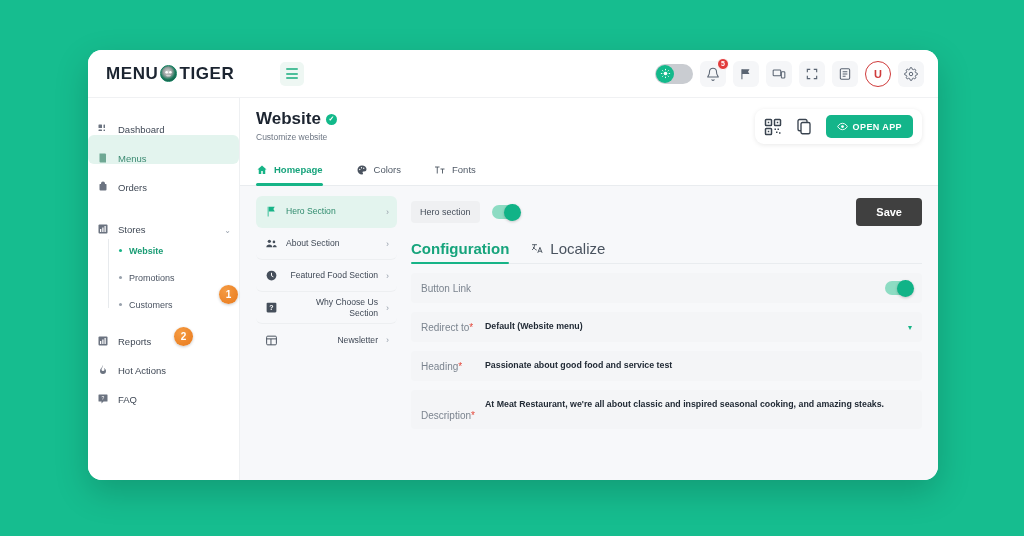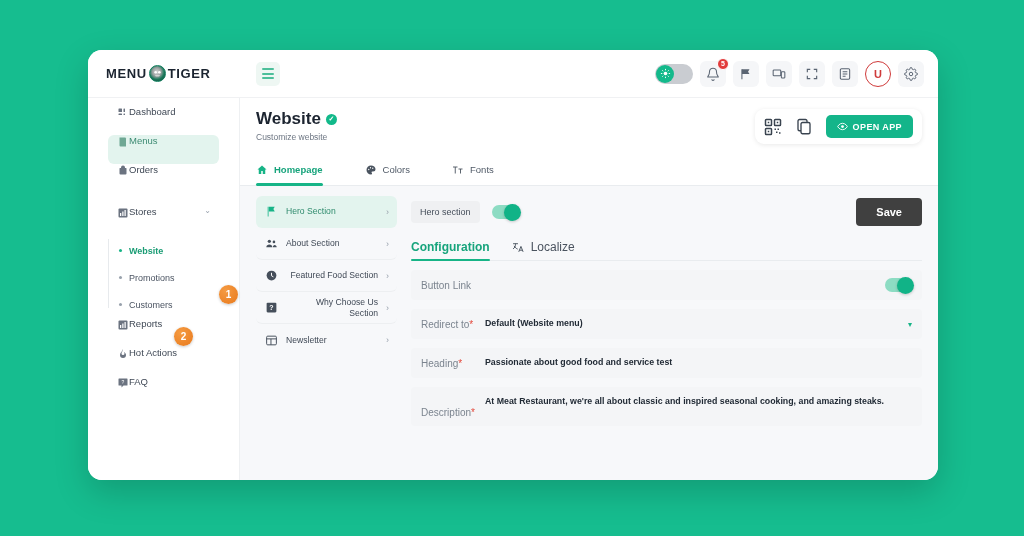--- a/index.html
+++ b/index.html
@@ -19,21 +19,21 @@
     overflow: hidden;
   }
 
   
   .topbar {
     position: relative; height: 48px; background: #ffffff;
     display: flex; align-items: center; padding: 0 14px;
     border-bottom: 1px solid #f0f1f3;
   }
   .logo { display: flex; align-items: center; gap: 1px; margin-left: 4px; }
-  .logo-text { font-size: 13px; font-weight: 700; letter-spacing: .6px; color: #1b2430; }
+  .logo-text { font-size: 17px; font-weight: 700; letter-spacing: .6px; color: #1b2430; }
   .logo-emblem {
     width: 17px; height: 17px; border-radius: 50%;
     background: radial-gradient(circle at 45% 40%, #d8d8d8 0%, #9aa0a0 35%, #1c7a5c 60%, #10302a 100%);
     border: 1.5px solid #0f7d5c; margin: 0 1px;
     display: flex; align-items: center; justify-content: center;
     font-size: 8px; color: #fff;
   }
   .hamburger {
     margin-left: 46px; width: 24px; height: 24px; border-radius: 5px;
     background: #eef7f3; display: flex; flex-direction: column;
@@ -74,22 +74,22 @@
 
   
   .body { display: flex; height: 382px; }
 
   
   .sidebar {
     width: 152px; background: #ffffff; padding-top: 8px;
     border-right: 1px solid #eef0f2; position: relative;
   }
   .nav-item {
-    display: flex; align-items: flex-start; gap: 0;
-    height: 29px; margin: 0 20px; padding: 0 8px;
+    display: flex; align-items: flex-end; gap: 9px;
+    height: 29px; margin: 0 0; padding: 0 8px;
     border-radius: 6px; cursor: pointer;
     font-size: 9.5px; color: #3f4855;
   }
   .nav-item .nic { width: 13px; height: 13px; display:flex;align-items:center;justify-content:center; color:#6b7380; flex-shrink:0;}
   .nav-item .nic svg { width: 12px; height: 12px; }
   .nav-item.active { background: #e3f4ee; color: #3d8b73; }
   .nav-item.active .nic { color: #6fa894; }
   .nav-item.marketing { background: #e3f4ee; color: #1c9e76; font-weight: 600; }
   .nav-item.marketing .nic { color: #17b487; }
   .nav-chev { margin-left: auto; font-size: 8px; color: #9aa3ae; }
@@ -145,21 +145,21 @@
   .open-app {
     display: flex; align-items: center; gap: 5px;
     background: #14b58a; color: #fff; border: none;
     border-radius: 5px; padding: 6px 11px;
     font-size: 9px; font-weight: 700; letter-spacing: .4px; cursor: pointer;
     font-family: "Liberation Sans", sans-serif;
   }
   .open-app svg { width: 11px; height: 11px; }
 
   .tabs {
-    background: #fff; display: flex; align-items: center; gap: 42px;
+    background: #fff; display: flex; align-items: center; gap: 33px;
     padding: 0 16px; border-bottom: 1px solid #e9ecef; height: 32px;
   }
   .tab {
     display: flex; align-items: center; gap: 6px; height: 32px;
     font-size: 9.5px; color: #505a67; cursor: pointer; position: relative;
   }
   .tab svg { width: 12px; height: 12px; }
   .tab.active { color: #17a47c; font-weight: 600; }
   .tab.active::after {
     content: ''; position: absolute; left: 0; right: 0; bottom: 0;
@@ -169,21 +169,21 @@
   .panel-row { display: flex; flex: 1; padding: 10px 16px 0 16px; gap: 14px; }
 
   
   .sections { width: 141px; flex-shrink: 0; }
   .sec-item {
     display: flex; align-items: center; gap: 8px;
     min-height: 32px; padding: 5px 8px; border-radius: 6px;
     font-size: 8.6px; color: #3f4855; cursor: pointer;
     border-bottom: 1px solid #edeff1;
   }
-  .sec-item:last-child { border-bottom: none; }
+  .sec-item:last-child { border-bottom: none; text-align: right; }
   .sec-item.active { background: #e3f4ee; color: #2f8b6d; border-bottom-color: transparent; }
   .sec-ic { width: 14px; height: 14px; flex-shrink: 0; color: #464f5b; display:flex;align-items:center;justify-content:center;}
   .sec-ic svg { width: 13px; height: 13px; }
   .sec-item.active .sec-ic { color: #17b487; }
   .sec-label { flex: 1; line-height: 1.25; }
   .sec-label.centered { text-align: right; }
   .sec-chev { font-size: 9px; color: #98a1ac; }
 
   
   .form-panel { flex: 1; padding-top: 2px; position: relative; }
@@ -205,21 +205,21 @@
     border-radius: 4px; padding: 8px 20px; font-size: 11px; font-weight: 700;
     cursor: pointer; font-family: "Liberation Sans", sans-serif;
   }
 
   .subtabs {
     display: flex; align-items: center; gap: 22px;
     margin-top: 14px; border-bottom: 1px solid #e9ecef; padding-bottom: 0;
   }
   .subtab {
     display: flex; align-items: center; gap: 6px;
-    font-size: 12px; color: #4a535f; cursor: pointer;
+    font-size: 15px; color: #4a535f; cursor: pointer;
     padding-bottom: 6px; position: relative;
   }
   .subtab.active { color: #17a47c; font-weight: 600; }
   .subtab.active::after {
     content:''; position:absolute; left:0; right:0; bottom:-1px;
     height: 2.2px; background:#17b487; border-radius:2px;
   }
   .subtab svg { width: 13px; height: 13px; }
 
   .field {

